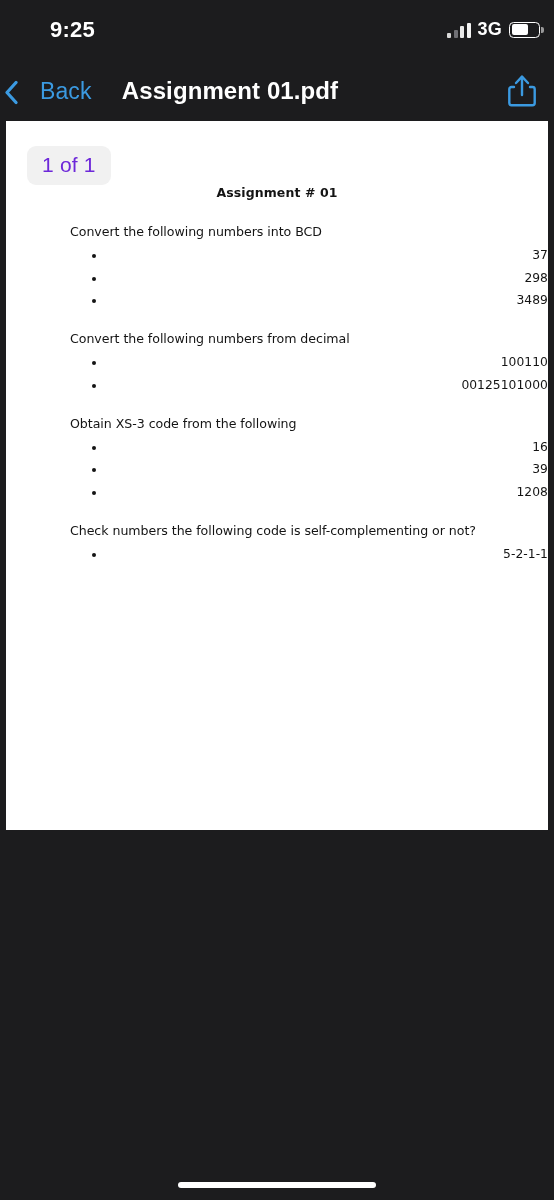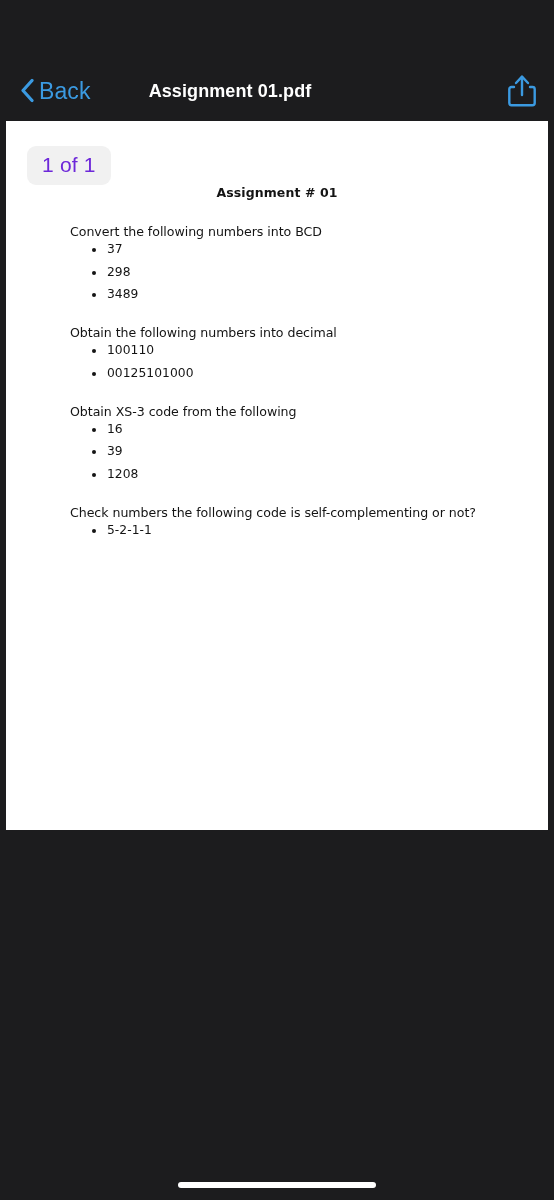--- a/index.html
+++ b/index.html
@@ -87,41 +87,41 @@
   
   .nav-bar {
     position: absolute;
     top: 60px; left: 0;
     width: 554px;
     height: 61px;
     background: #1c1c1e;
   }
   .back-btn {
     position: absolute;
-    left: 20px; top: 50%;
+    left: 4px; top: 50%;
     transform: translateY(-50%);
     display: flex;
-    align-items: center;
-    gap: 5px;
+    align-items: flex-end;
+    gap: 22px;
     cursor: pointer;
   }
   .back-chevron { display: block; width: 14px; height: 24px; }
   .back-label {
     color: #3b9ae1;
     font-size: 23px;
     letter-spacing: 0.1px;
   }
   .nav-title {
     position: absolute;
     left: 0; top: 50%;
     transform: translateY(-50%);
     width: 460px;
     text-align: center;
     color: #ffffff;
-    font-size: 18px;
+    font-size: 24px;
     font-weight: bold;
     letter-spacing: 0.1px;
     pointer-events: none;
   }
   .share-btn {
     position: absolute;
     right: 16px; top: 50%;
     transform: translateY(-50%);
     width: 32px; height: 34px;
     cursor: pointer;
@@ -162,21 +162,22 @@
     padding-right: 0;
   }
   .doc-para {
     font-size: 12.6px;
     margin-left: 64px;
     margin-top: 24px;
     letter-spacing: -0.05px;
   }
   .doc-list {
     list-style: none;
-    margin-top: 3px;
+    margin-top: 9px;
+    text-align: right;
   }
   .doc-list li {
     font-size: 12.3px;
     margin-left: 85px;
     margin-bottom: 8.5px;
     position: relative;
     padding-left: 16px;
     letter-spacing: 0.05px;
   }
   .doc-list li:before {
@@ -198,20 +199,35 @@
     height: 6px;
     background: #ffffff;
     border-radius: 3px;
   }
 </style>
 </head>
 <body>
 
 <div class="phone">
 
+  <div class="status-bar">
+    <div class="status-time">9:25</div>
+    <div class="status-right">
+      <div class="signal">
+        <i class="b1"></i>
+          <i class="b2"></i>
+          <i class="b3"></i>
+          <i class="b4"></i>
+      </div>
+      <div class="carrier">3G</div>
+      <div class="battery">
+        <div class="battery-fill" style="width: 62%;"></div>
+      </div>
+    </div>
+  </div>
 
   <div class="nav-bar">
     <div class="back-btn">
       <svg class="back-chevron" viewBox="0 0 14 24">
         <polyline points="12,2 3,12 12,22" fill="none" stroke="#3b9ae1" stroke-width="3.2" stroke-linecap="round" stroke-linejoin="round"></polyline>
       </svg>
       <span class="back-label">Back</span>
     </div>
     <div class="nav-title">Assignment 01.pdf</div>
     <div class="share-btn">
@@ -229,21 +245,21 @@
     <div class="doc-body">
       <div class="doc-title">Assignment # 01</div>
 
       <div class="doc-para">Convert the following numbers into BCD</div>
       <ul class="doc-list">
         <li>37</li>
         <li>298</li>
         <li>3489</li>
       </ul>
 
-      <div class="doc-para">Obtain the following numbers into decimal</div>
+      <div class="doc-para">Convert the following numbers from decimal</div>
       <ul class="doc-list">
         <li>100110</li>
         <li>00125101000</li>
       </ul>
 
       <div class="doc-para">Obtain XS-3 code from the following</div>
       <ul class="doc-list">
         <li>16</li>
         <li>39</li>
         <li>1208</li>

